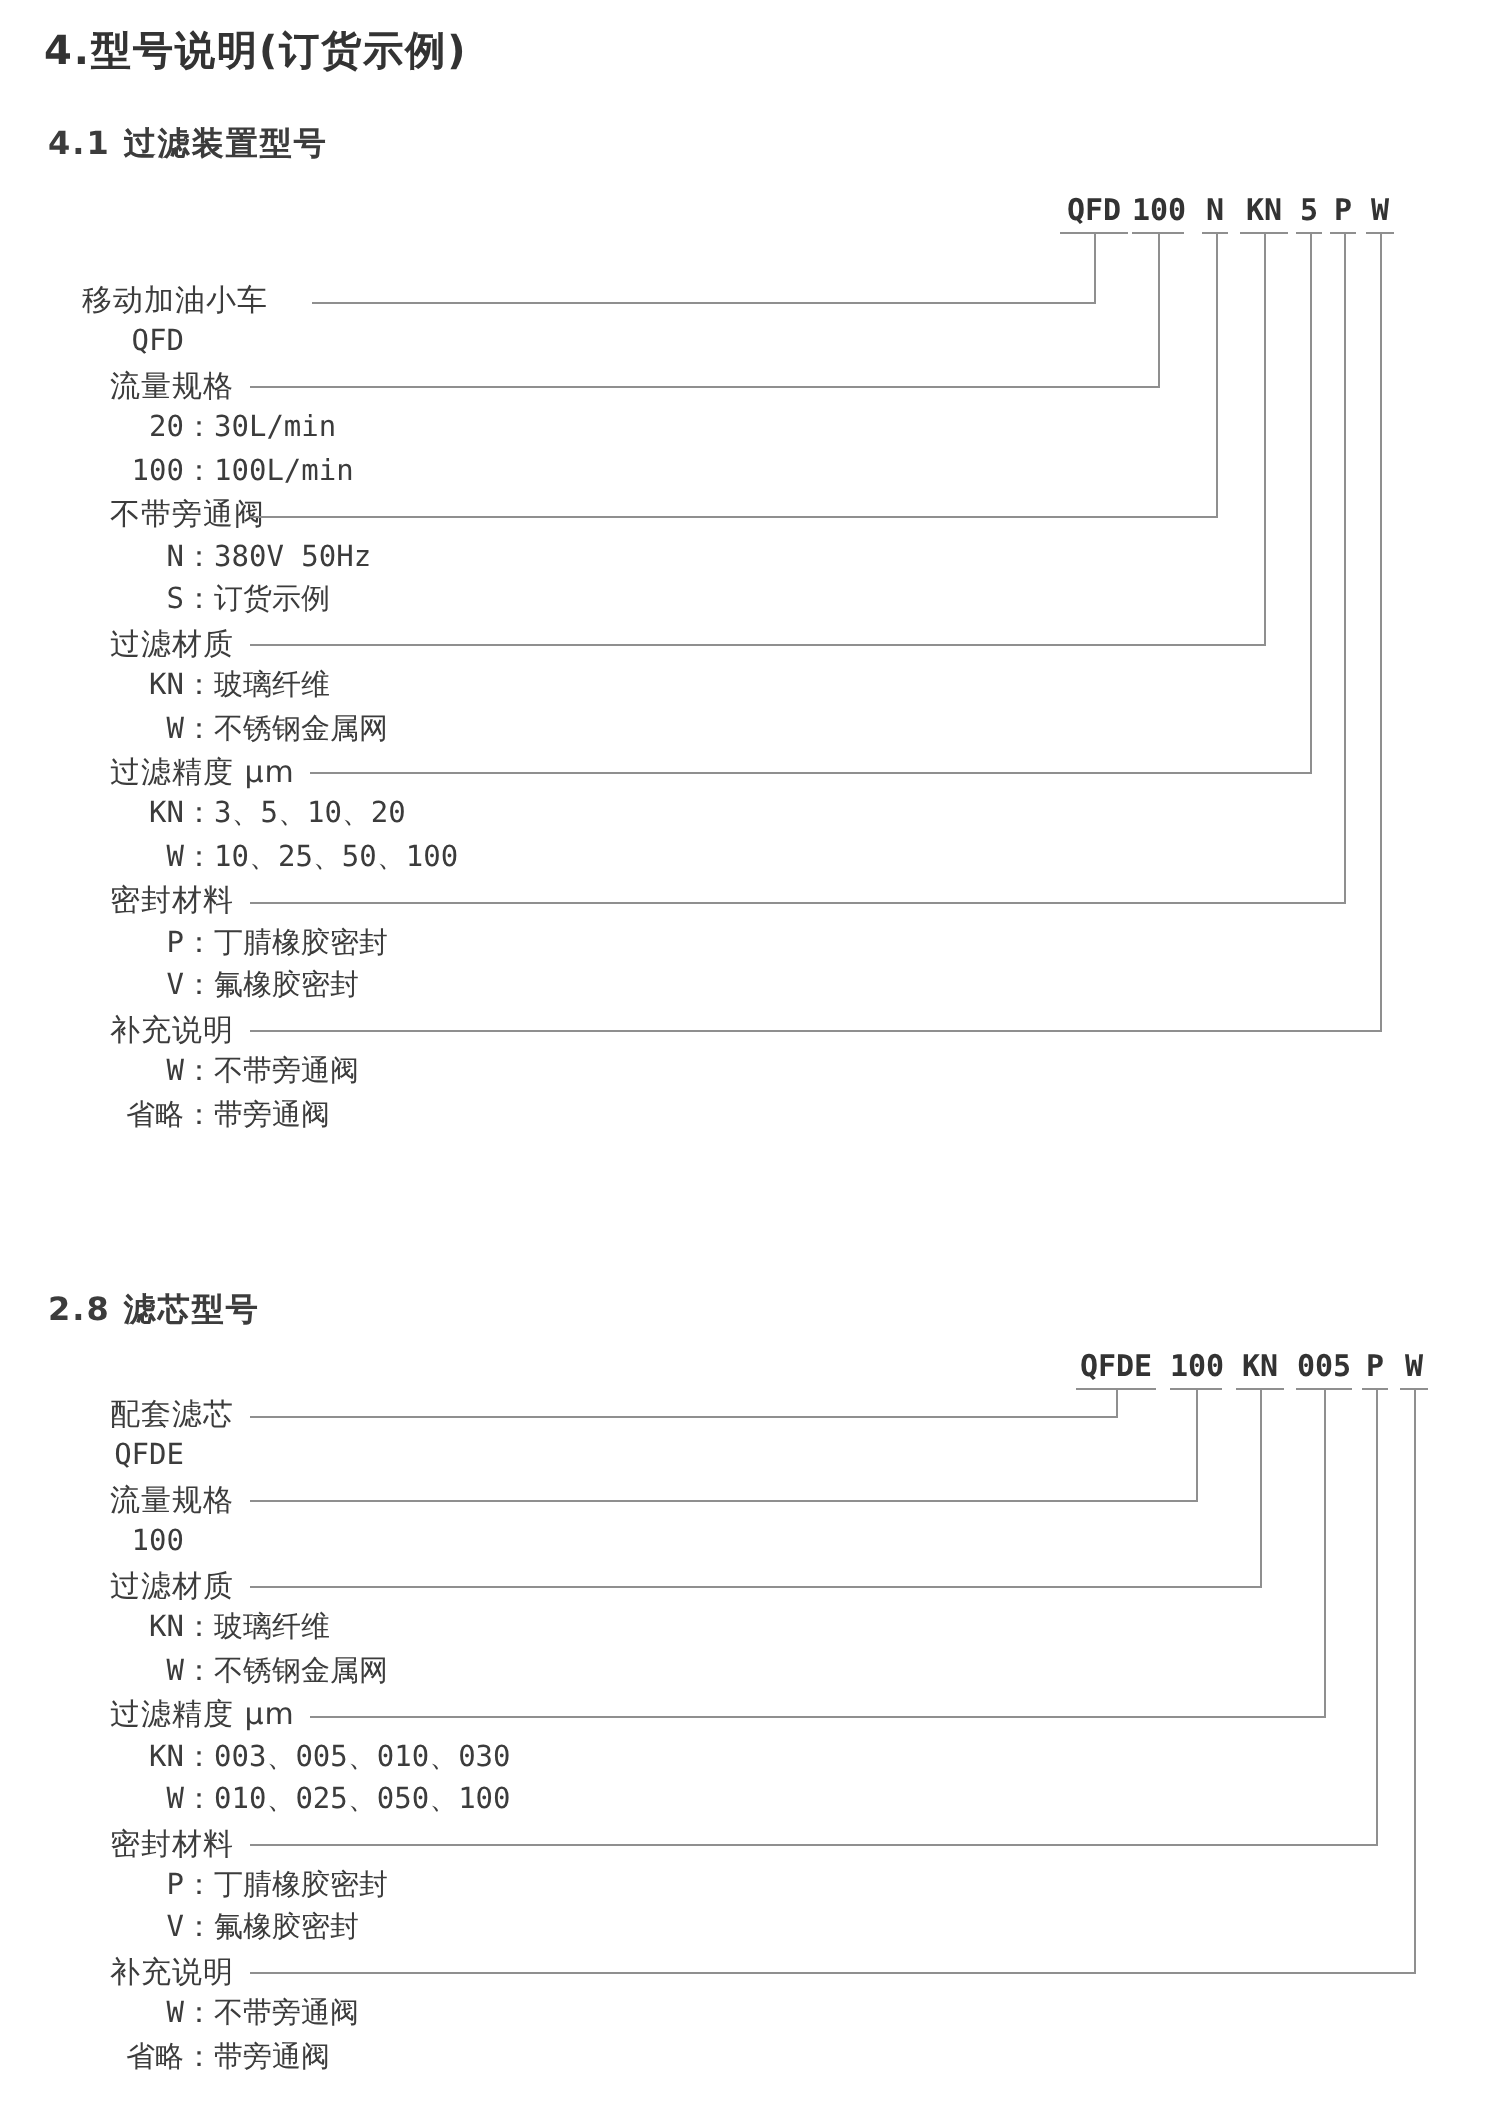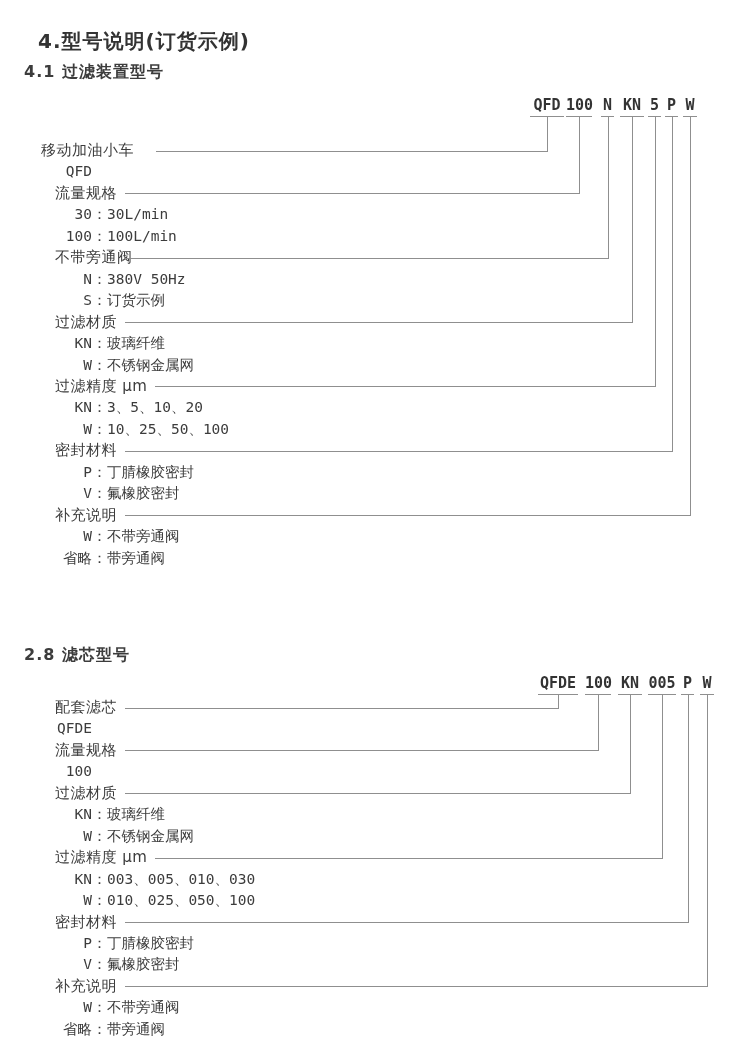--- a/index.html
+++ b/index.html
@@ -3,21 +3,21 @@
 <meta charset="utf-8">
 <style>
   :root { --line: #8f8f8f; --ink: #3c3c3c; }
   html,body { margin:0; padding:0; background:#ffffff; }
   .page {
     position:relative; width:750px; height:1062px; background:#ffffff;
     font-family:"DejaVu Sans","Liberation Sans",sans-serif; color:var(--ink);
     overflow:hidden;
   }
   .page-title {
-    position:absolute; left:22px; top:12px; margin:16px;
+    position:absolute; left:22px; top:12px; margin:0;
     font-size:20px; font-weight:700; letter-spacing:1px; color:#333333;
   }
   .section-heading {
     position:absolute; left:24px; margin:0;
     font-size:16px; font-weight:600; letter-spacing:1px;
   }
   .heading-1 { top:62px; }
   .heading-2 { top:645px; }
   .note {
     position:absolute; left:57px; top:588px;
@@ -65,21 +65,21 @@
       <div class="cat-label" style="left: 41px; top: 140px;">移动加油小车</div>
       <div class="h-line" style="left: 156px; top: 151px; width: 392px;"></div>
       <div class="v-line" style="left: 547px; top: 116px; height: 36px;"></div>
       <div class="item-row" style="left: 55px; top: 161.45px;">
         <div class="item-code">QFD</div>
       </div>
       <div class="cat-label" style="left: 55px; top: 182.9px;">流量规格</div>
       <div class="h-line" style="left: 125px; top: 193px; width: 455px;"></div>
       <div class="v-line" style="left: 579px; top: 116px; height: 78px;"></div>
       <div class="item-row" style="left: 55px; top: 204.35px;">
-        <div class="item-code">30</div>
+        <div class="item-code">20</div>
         <div class="item-colon">：</div>
         <div class="item-desc">30L/min</div>
       </div>
       <div class="item-row" style="left: 55px; top: 225.8px;">
         <div class="item-code">100</div>
         <div class="item-colon">：</div>
         <div class="item-desc">100L/min</div>
       </div>
       <div class="cat-label" style="left: 55px; top: 247.25px;">不带旁通阀</div>
       <div class="h-line" style="left: 125px; top: 258px; width: 484px;"></div>

